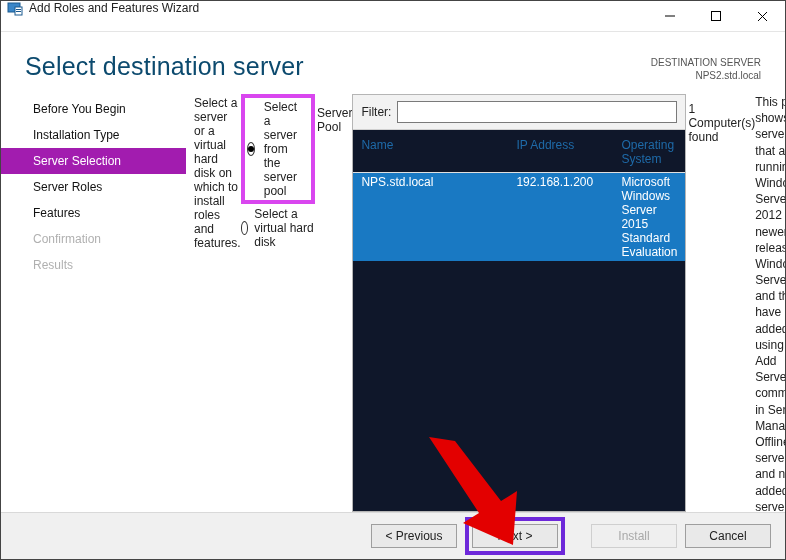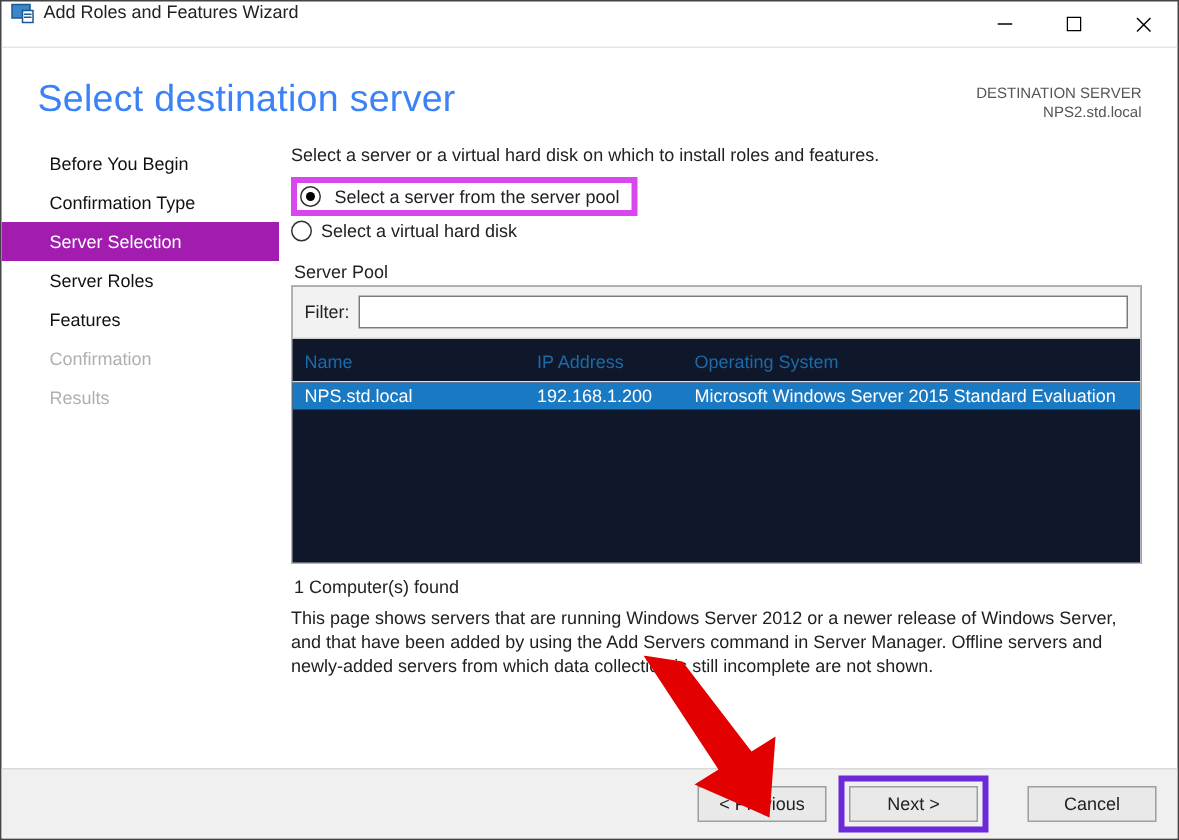--- a/index.html
+++ b/index.html
@@ -5,30 +5,30 @@
   html,body{margin:0;padding:0;font-family:"Segoe UI",Arial,sans-serif;font-size:12px;color:#222;background:#fff}
   .window{width:786px;height:560px;border:1px solid #444;box-sizing:border-box;display:flex;flex-direction:column;position:relative;overflow:hidden}
   
   .titlebar{height:30px;display:flex;align-items:flex-start;padding:0 0 0 6px;border-bottom:1px solid #e5e5e5}
   .title-icon{width:16px;height:16px;margin-right:6px}
   .title-text{flex:1;font-size:12px}
   .win-btns{display:flex;height:100%}
   .win-btn{width:46px;display:flex;align-items:center;justify-content:center;font-size:13px}
   
   .header{padding:20px 24px 4px 24px;display:flex;align-items:flex-start}
-  .header h1{margin:0;font-weight:300;font-size:25px;color:#3b82f6;flex:1;letter-spacing:0.2px}
+  .header h1{margin:0;font-weight:300;font-size:25px;color:#0c4a6e;flex:1;letter-spacing:0.2px}
   .dest{ text-align:right;font-size:10px;color:#555;line-height:1.3;margin-top:4px}
   .dest .small{color:#555}
   
   .body{flex:1;display:flex;min-height:0}
   .nav{width:185px;padding-top:10px}
   .nav-item{padding:6px 18px 6px 32px;font-size:12px;color:#111}
   .nav-item.sel{background:#a21caf;color:#fff}
   .nav-item.dis{color:#b0b0b0}
-  .content{flex:1;padding:8px 24px 0 8px;display:flex;flex-direction:column;min-width:0}
+  .content{flex:1;padding:8px 24px 0 8px;display:flex;min-width:0}
   .intro{margin:2px 0 8px 0}
   .radio-row{display:flex;align-items:center;gap:6px;margin:2px 0 1px 0}
   .radio{width:12px;height:12px;border:1px solid #333;border-radius:50%;display:inline-flex;align-items:center;justify-content:center}
   .radio.sel::after{content:"";width:6px;height:6px;background:#000;border-radius:50%}
   .hl-box{border:4px solid #d946ef;padding:2px 8px 2px 2px;display:inline-flex;align-items:center;gap:9px}
   .section-label{margin:12px 0 2px 2px}
   .pool-outer{border:1px solid #b5b5b5;background:#0f172a}
   .filter-bar{background:#f2f2f2;border-bottom:1px solid #d0d0d0;padding:6px 8px;display:flex;align-items:center;gap:6px}
   .filter-input{flex:1;height:20px;border:1px solid #7a7a7a;background:#fff}
   .grid-head{display:flex;color:#1e6aa8;padding:8px 8px 6px 8px;font-size:12px;border-bottom:1px solid #e0e0e0}
@@ -86,21 +86,21 @@
     <h1>Select destination server</h1>
     <div class="dest">
       <div class="small">DESTINATION SERVER</div>
       <div>NPS2.std.local</div>
     </div>
   </div>
 
   <div class="body">
     <div class="nav" id="nav">
         <div class="nav-item ">Before You Begin</div>
-        <div class="nav-item ">Confirmation Type</div>
+        <div class="nav-item ">Installation Type</div>
         <div class="nav-item sel">Server Selection</div>
         <div class="nav-item ">Server Roles</div>
         <div class="nav-item ">Features</div>
         <div class="nav-item dis">Confirmation</div>
         <div class="nav-item dis">Results</div>
       </div>
 
     <div class="content">
       <div class="intro">Select a server or a virtual hard disk on which to install roles and features.</div>
 
@@ -140,20 +140,21 @@
       <div class="desc">This page shows servers that are running Windows Server 2012 or a newer release of Windows Server, and that have been added by using the Add Servers command in Server Manager. Offline servers and newly-added servers from which data collection is still incomplete are not shown.</div>
     </div>
   </div>
 
   <div class="footer">
     <div class="btn">&lt; Previous</div>
     <span class="btn-hl">
       <div class="btn">Next &gt;</div>
     </span>
     <div style="width:10px"></div>
+    <div class="btn dis">Install</div>
     <div class="btn">Cancel</div>
   </div>
 
   <div class="arrow-wrap">
     <svg viewBox="0 0 120 110" width="120" height="110">
       <polygon points="24,0 50,4 96,64 112,54 108,108 58,86 74,76 24,0" fill="#e30000"></polygon>
     </svg>
   </div>
 
 </div>

